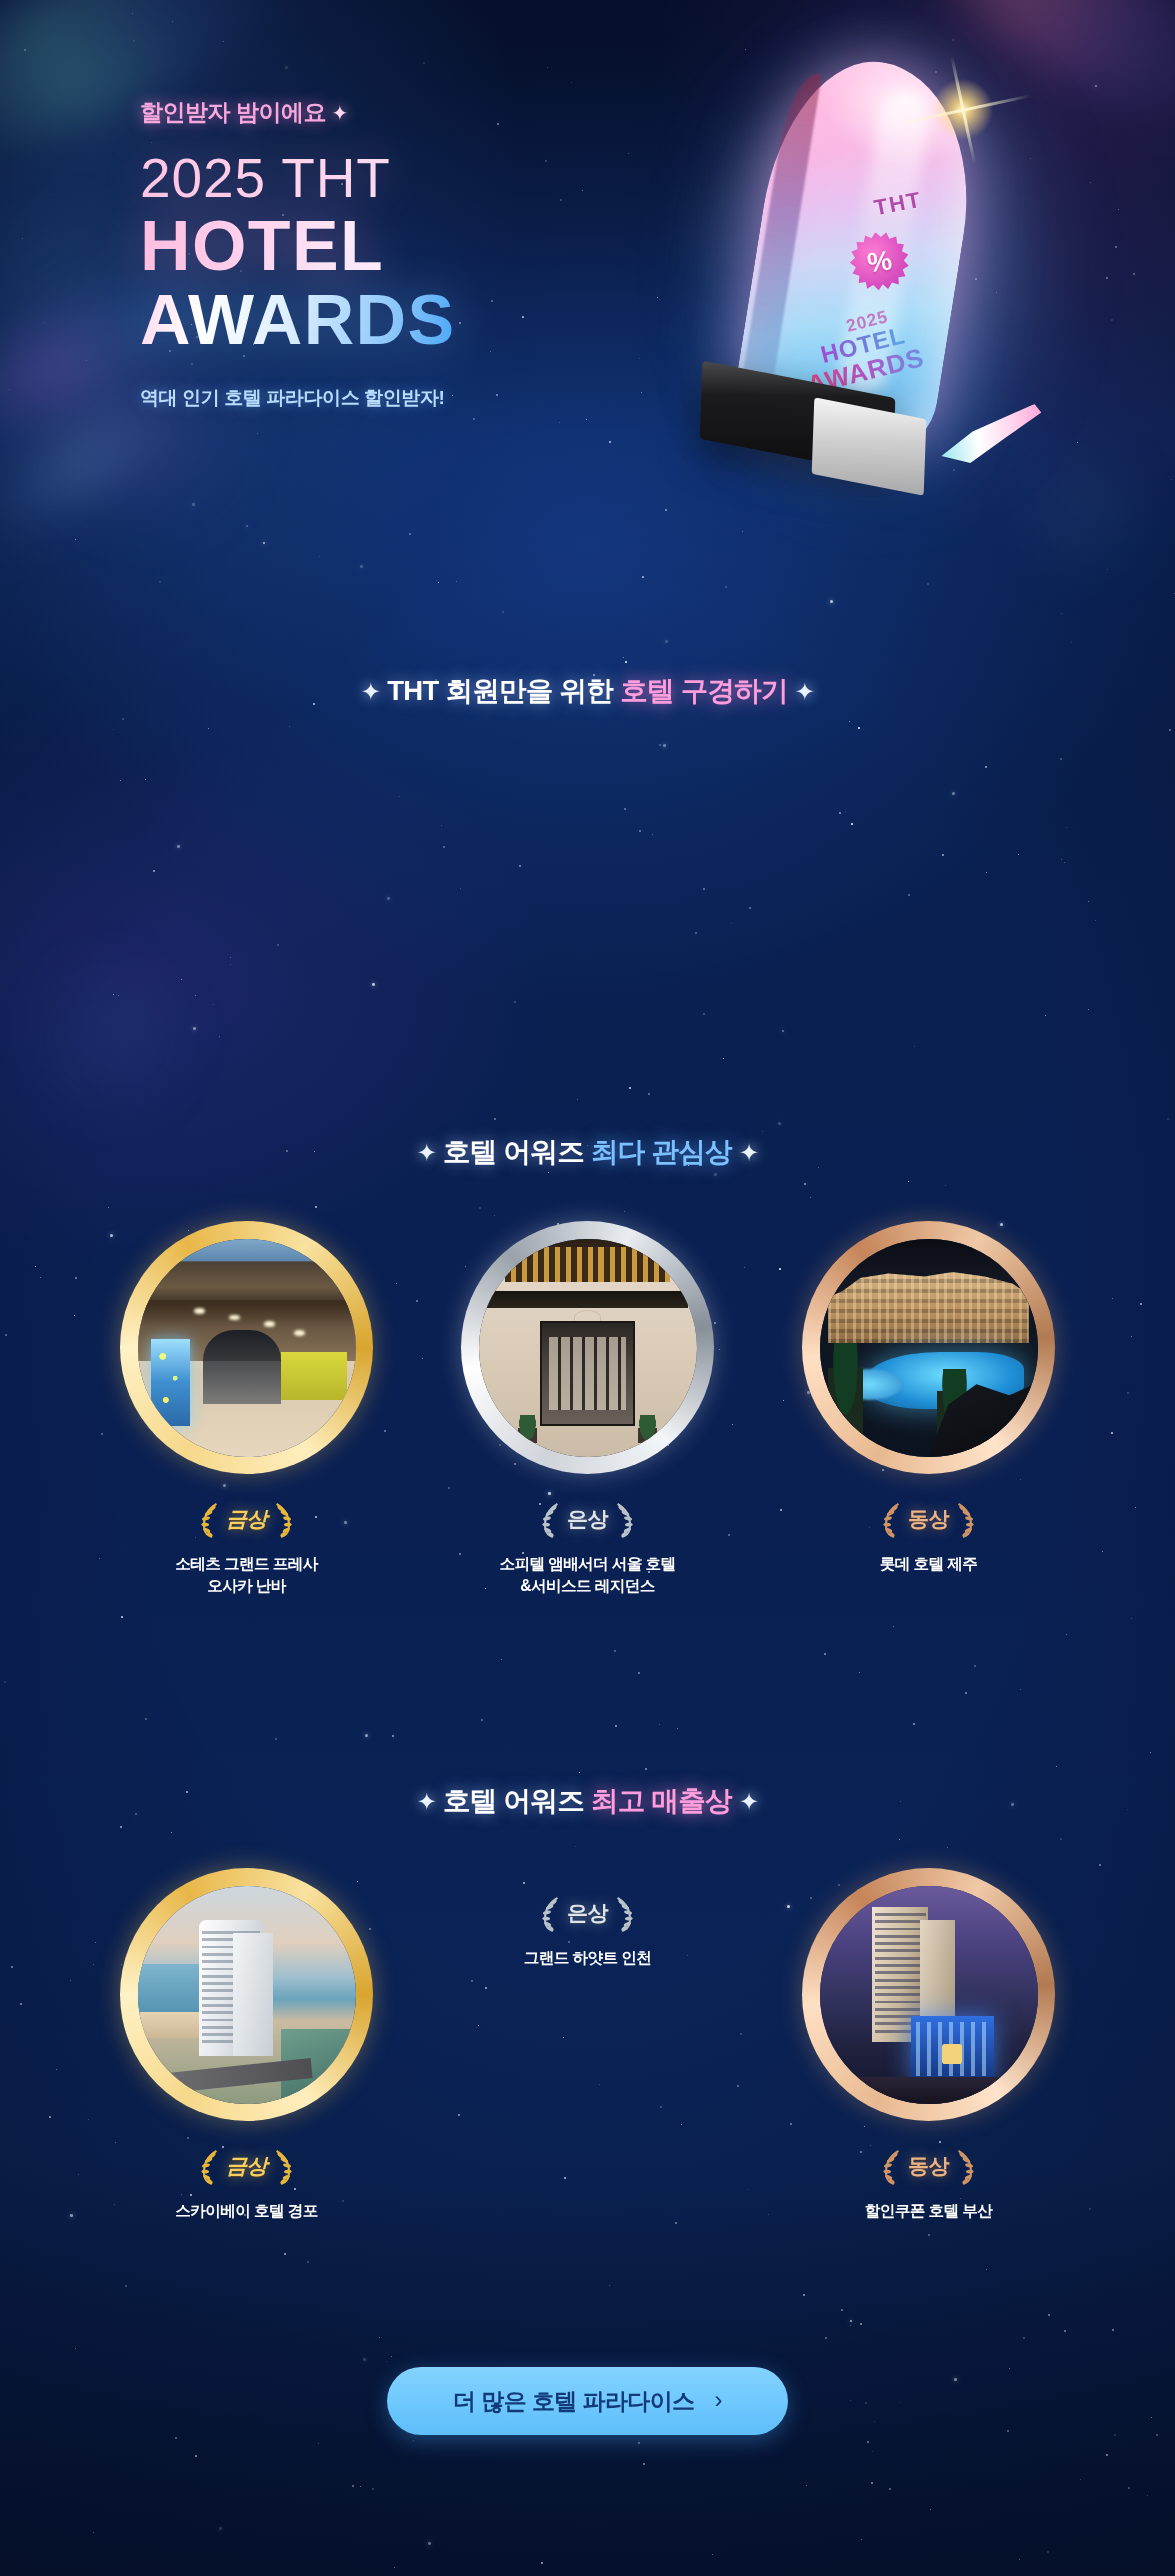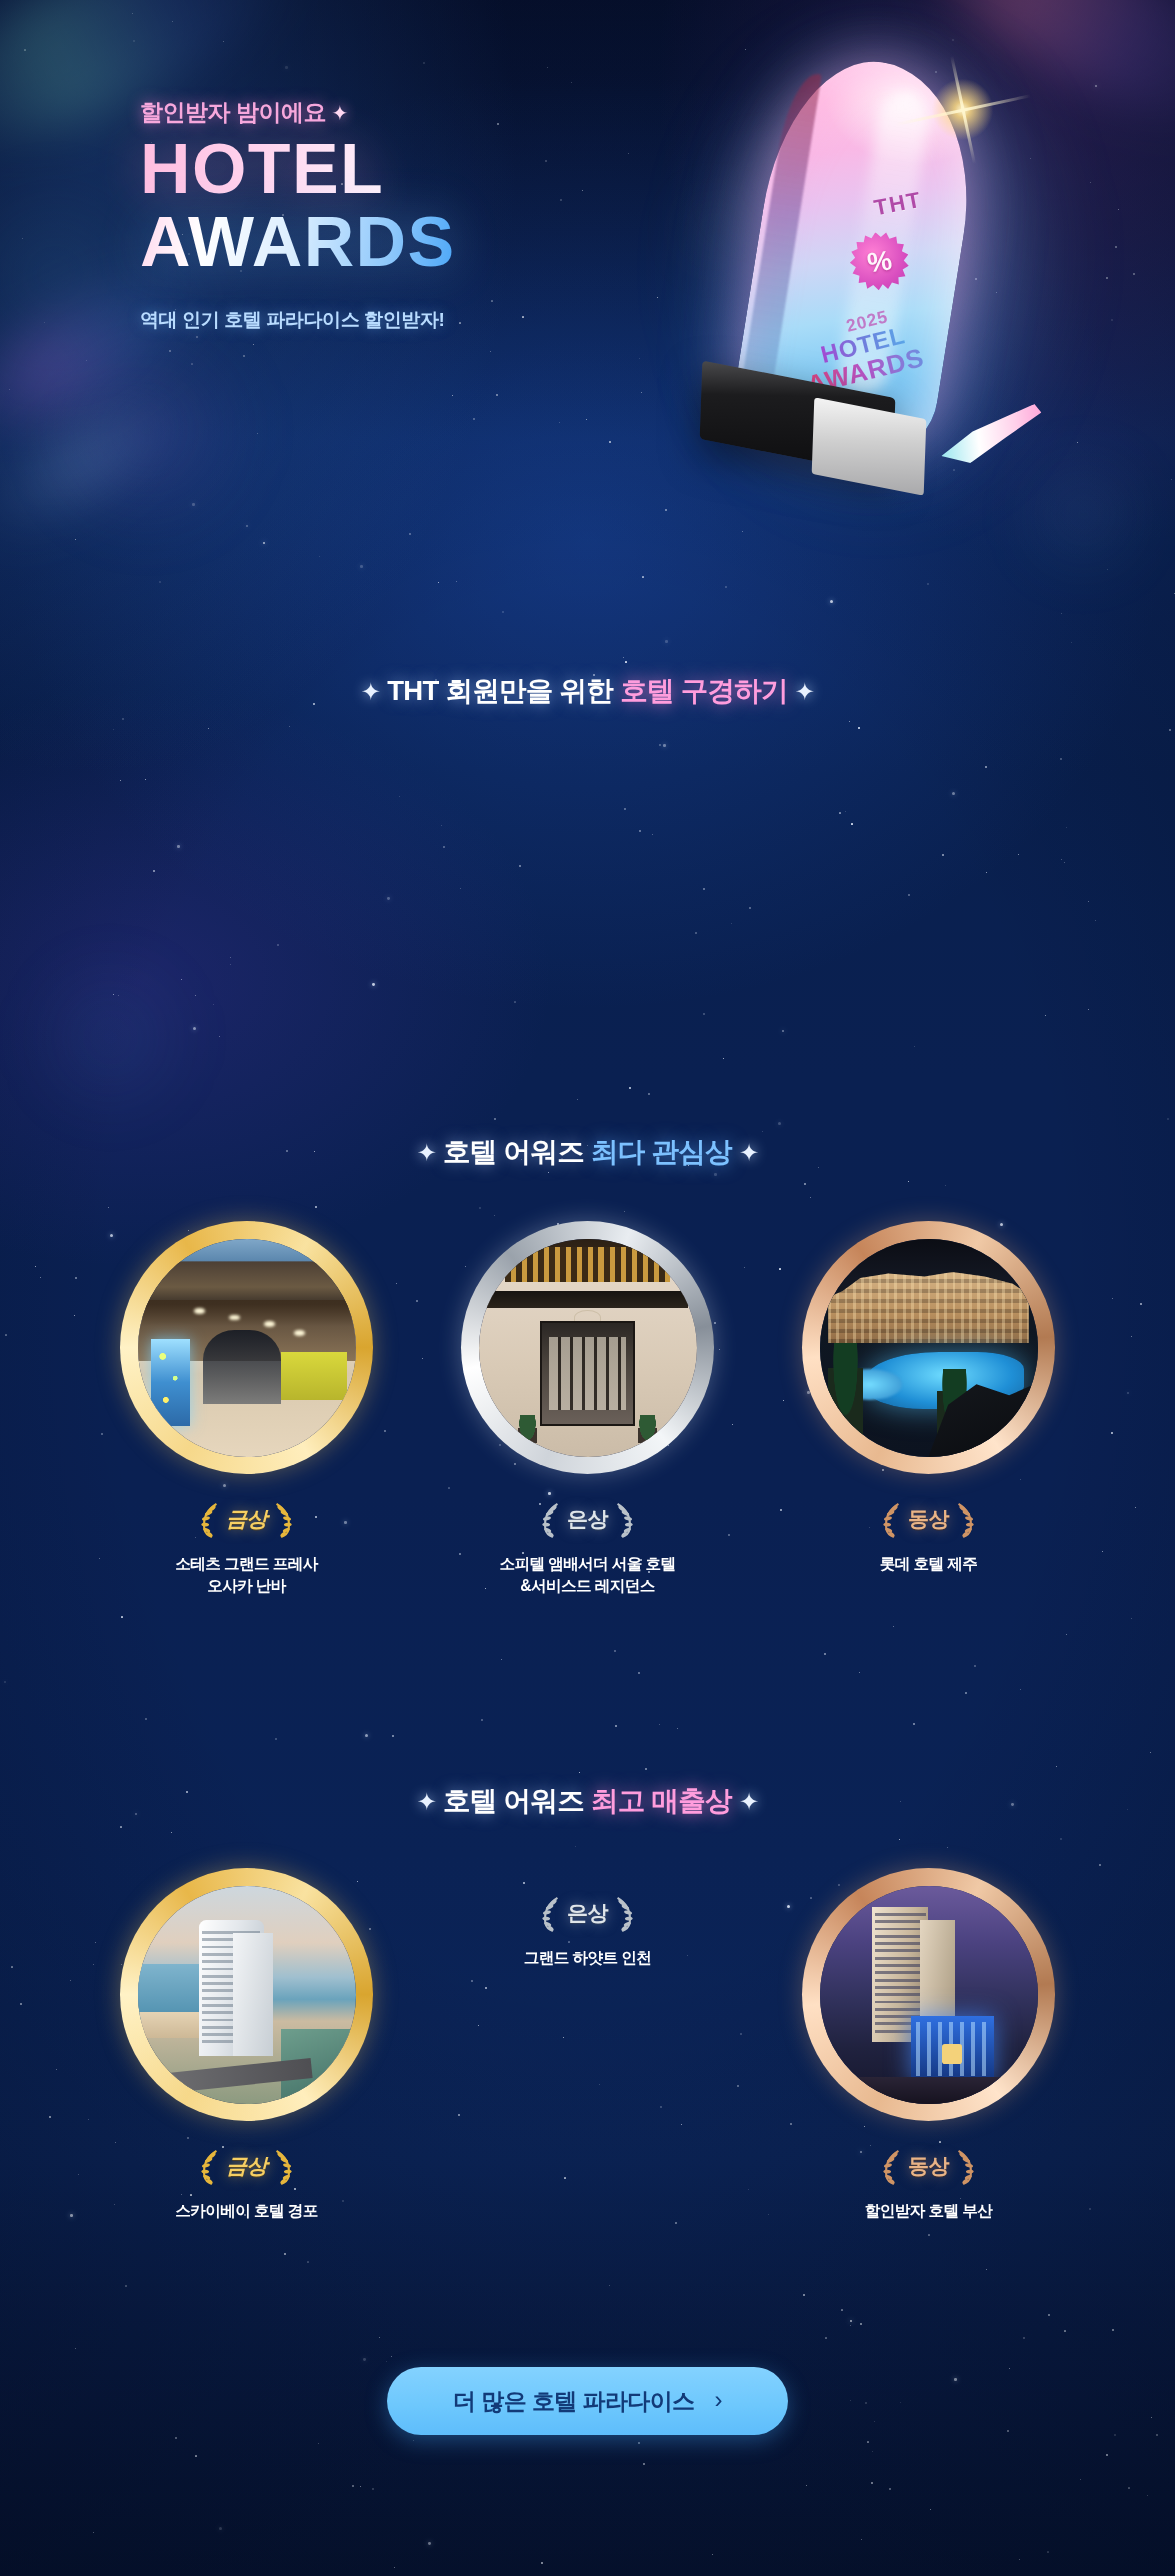--- a/index.html
+++ b/index.html
@@ -791,20 +791,21 @@
 <div class="streak d"></div>
 <div class="vignette"></div>
 
 <section class="hero">
 
   <div class="hero-copy">
     <div class="eyebrow">
       <span>할인받자 밤이에요</span>
       <span class="spark">✦</span>
     </div>
+    <div class="title-1">2025 THT</div>
     <div class="title-2">HOTEL</div>
     <div class="title-3">AWARDS</div>
     <div class="hero-sub">역대 인기 호텔 파라다이스 할인받자!</div>
   </div>
 
   <div class="trophy">
     <div class="tro-glow"></div>
     <div class="tro-sail"></div>
     <div class="tro-edge"></div>
     <div class="tro-hl"></div>
@@ -1075,21 +1076,21 @@
         <g fill="#cf9465">
           <ellipse cx="15.5" cy="8" rx="4.2" ry="2" transform="rotate(-38 15.5 8)"></ellipse>
           <ellipse cx="11.5" cy="13" rx="4.4" ry="2" transform="rotate(-28 11.5 13)"></ellipse>
           <ellipse cx="8.6" cy="19" rx="4.4" ry="2" transform="rotate(-14 8.6 19)"></ellipse>
           <ellipse cx="7.8" cy="25.5" rx="4.2" ry="2" transform="rotate(4 7.8 25.5)"></ellipse>
           <ellipse cx="9.4" cy="31.5" rx="4" ry="1.9" transform="rotate(22 9.4 31.5)"></ellipse>
           <ellipse cx="12.8" cy="36" rx="3.6" ry="1.8" transform="rotate(40 12.8 36)"></ellipse>
         </g>
       </svg>
     </div>
-    <div class="hotel-name">할인받자 호텔 부산</div>
+    <div class="hotel-name">할인쿠폰 호텔 부산</div>
   </div>
 </div>
 
 <div class="cta-wrap">
   <button class="cta">
     <span>더 많은 호텔 파라다이스</span>
     <span class="chev">›</span>
   </button>
 </div>
 

